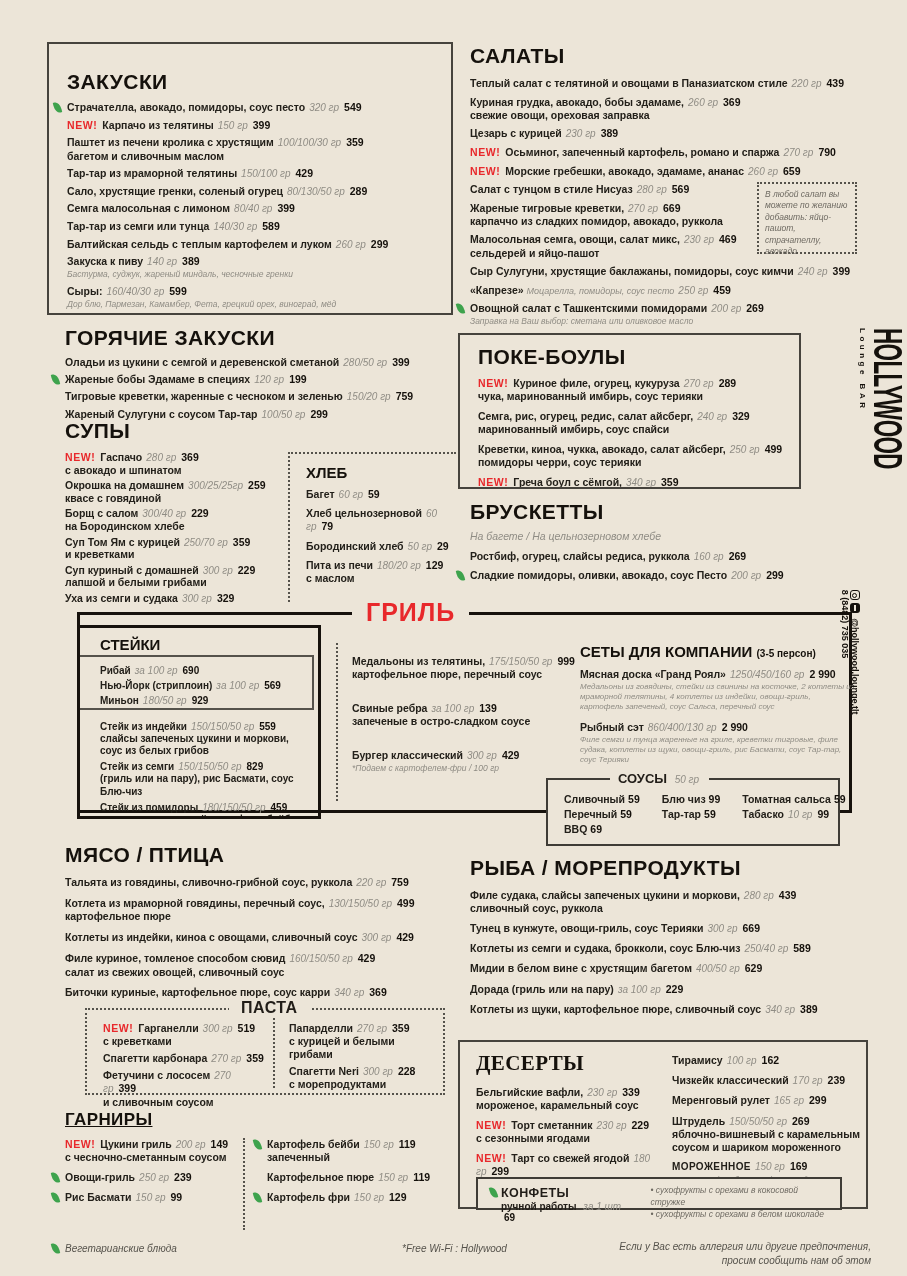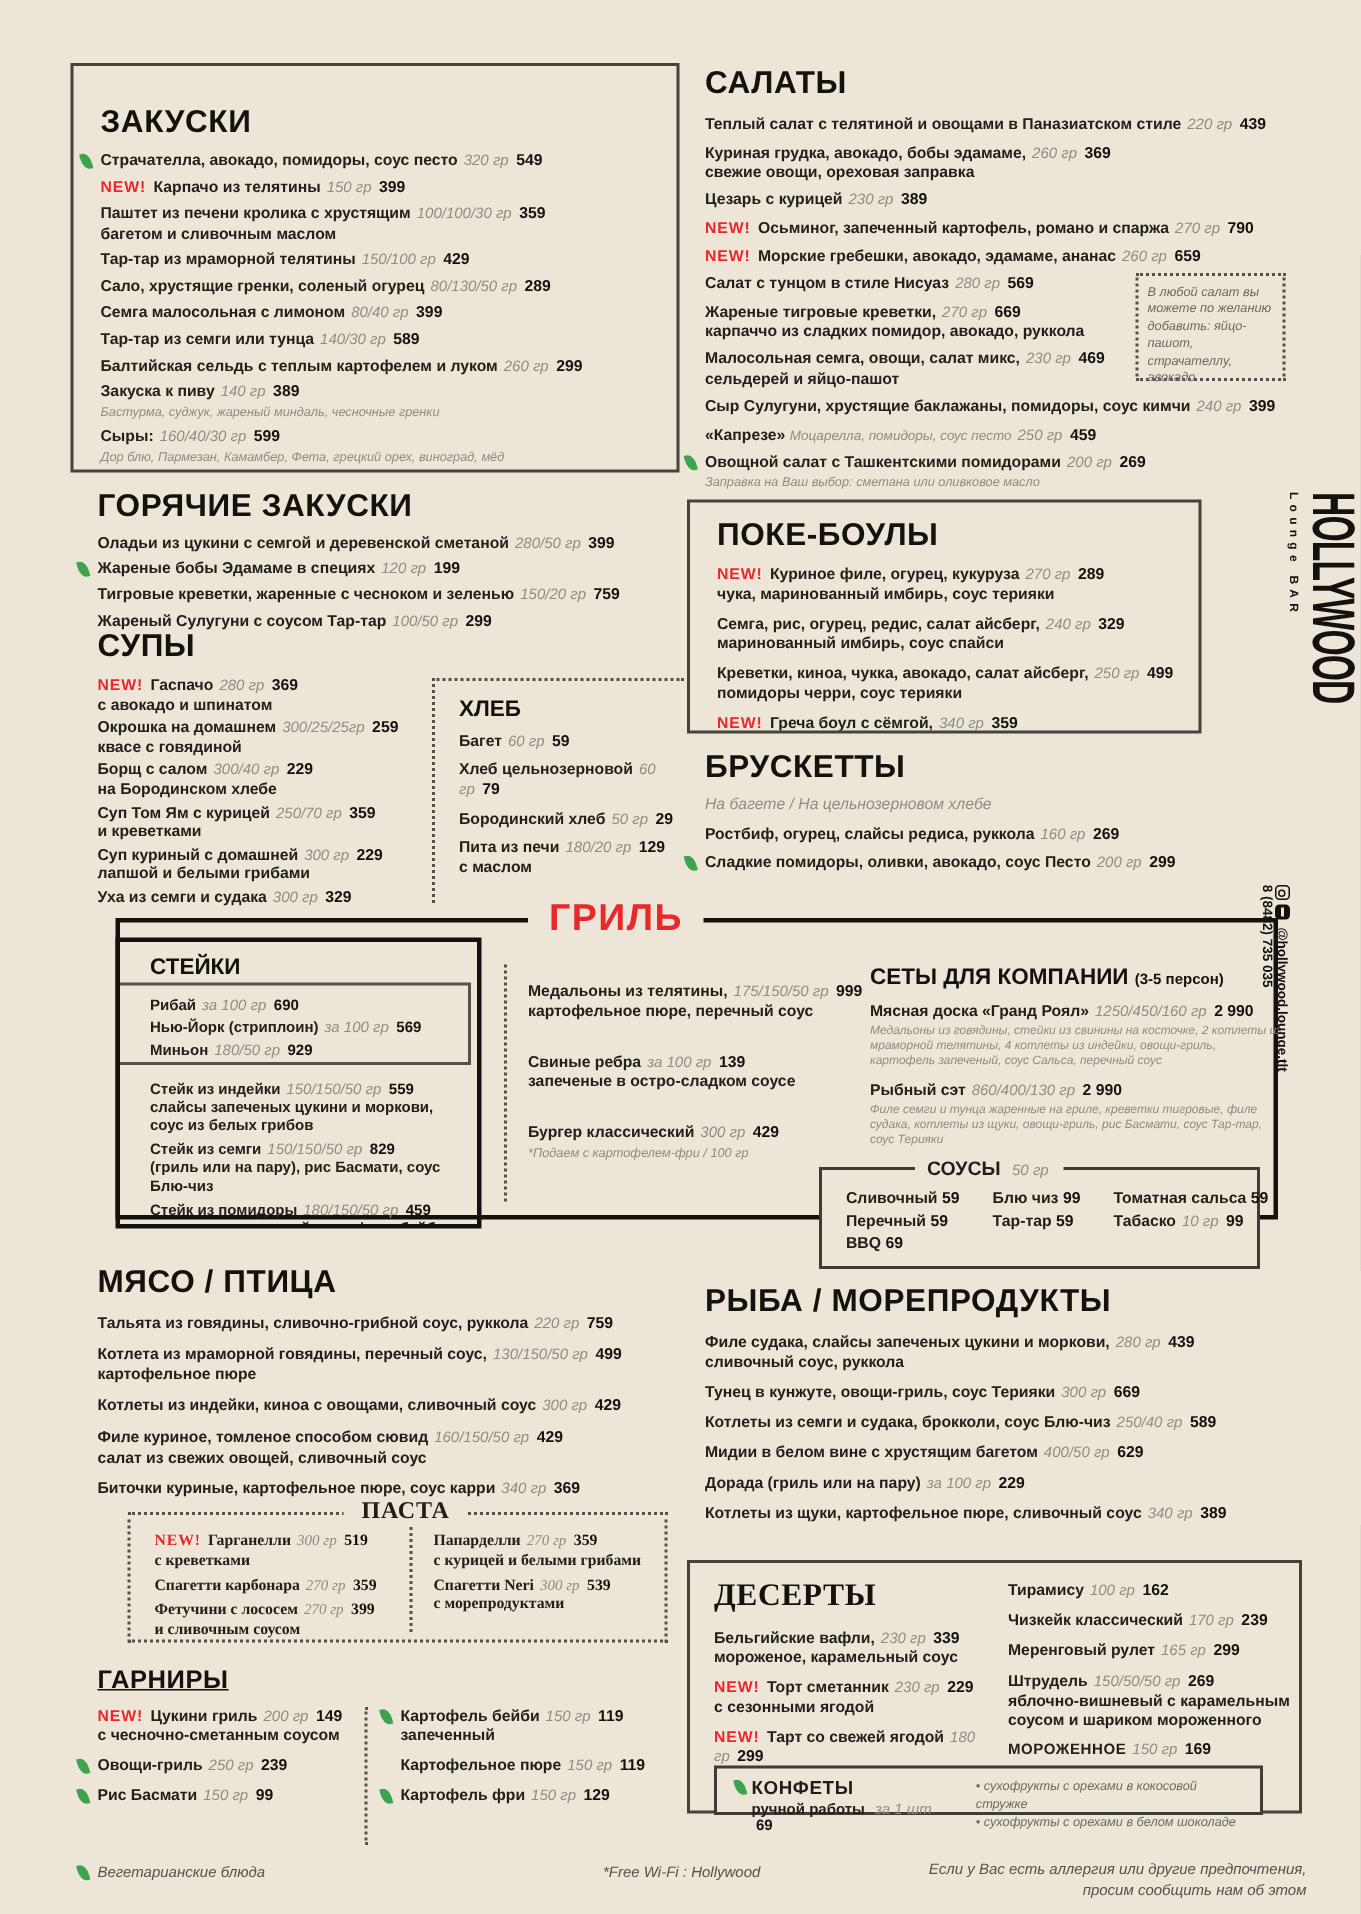--- a/index.html
+++ b/index.html
@@ -433,21 +433,21 @@
         </div>
         <div class="mi">
           <div class="l1"><span class="nm">Дорада (гриль или на пару)</span><span class="wt">за 100 гр</span><span class="pr">229</span></div>
         </div>
         <div class="mi">
           <div class="l1"><span class="nm">Котлеты из щуки, картофельное пюре, сливочный соус</span><span class="wt">340 гр</span><span class="pr">389</span></div>
         </div>
       </div>
   </div>
 
-  <div id="pasta-box" class="abs" style="left:85px; top:1008px; width:360px; height:87px;font-family:Liberation Serif, serif;">
+  <div id="pasta-box" class="abs" style="left:85px; top:1008px; width:360px; height:87px;">
     <div id="pasta-title" class="on-border">ПАСТА</div>
     <div class="abs" style="left:16px; top:12px; width:162px;">
         <div class="mi">
           <div class="l1"><span class="new">NEW!</span> <span class="nm">Гарганелли</span><span class="wt">300 гр</span><span class="pr">519</span></div>
           <div class="cont">с креветками</div>
         </div>
         <div class="mi">
           <div class="l1"><span class="nm">Спагетти карбонара</span><span class="wt">270 гр</span><span class="pr">359</span></div>
         </div>
         <div class="mi">
@@ -455,21 +455,21 @@
           <div class="cont">и сливочным соусом</div>
         </div>
       </div>
     <div class="vdots" style="left:186px; top:8px; height:70px;"></div>
     <div class="abs" style="left:202px; top:12px; width:150px;">
         <div class="mi">
           <div class="l1"><span class="nm">Папарделли</span><span class="wt">270 гр</span><span class="pr">359</span></div>
           <div class="cont">с курицей и белыми грибами</div>
         </div>
         <div class="mi">
-          <div class="l1"><span class="nm">Спагетти Neri</span><span class="wt">300 гр</span><span class="pr">539</span></div>
+          <div class="l1"><span class="nm">Спагетти Neri</span><span class="wt">300 гр</span><span class="pr">228</span></div>
           <div class="cont">с морепродуктами</div>
         </div>
       </div>
   </div>
 
   <div id="garniry" class="abs" style="left:65px; top:1110px; width:410px;">
     <div class="sec-title" style="font-size:17px; margin-bottom:8px;text-decoration:underline;">ГАРНИРЫ</div>
     <div class="cols">
       <div style="width:178px;">
           <div class="mi">
@@ -505,21 +505,21 @@
 
   <div id="deserty-box" class="abs solidbox" style="left:458px; top:1040px; width:410px; height:169px;">
     <div class="sec-title">ДЕСЕРТЫ</div>
     <div style="width:194px;">
         <div class="mi">
           <div class="l1"><span class="nm">Бельгийские вафли,</span><span class="wt">230 гр</span><span class="pr">339</span></div>
           <div class="cont">мороженое, карамельный соус</div>
         </div>
         <div class="mi">
           <div class="l1"><span class="new">NEW!</span> <span class="nm">Торт сметанник</span><span class="wt">230 гр</span><span class="pr">229</span></div>
-          <div class="cont">с сезонными ягодой</div>
+          <div class="cont">с сезонными ягодами</div>
         </div>
         <div class="mi">
           <div class="l1"><span class="new">NEW!</span> <span class="nm">Тарт со свежей ягодой</span><span class="wt">180 гр</span><span class="pr">299</span></div>
         </div>
         <div class="mi">
           <div class="l1"><span class="nm">Медовик</span><span class="wt">170 гр</span><span class="pr">239</span></div>
         </div>
       </div>
     <div id="deserty-col2">
         <div class="mi">

